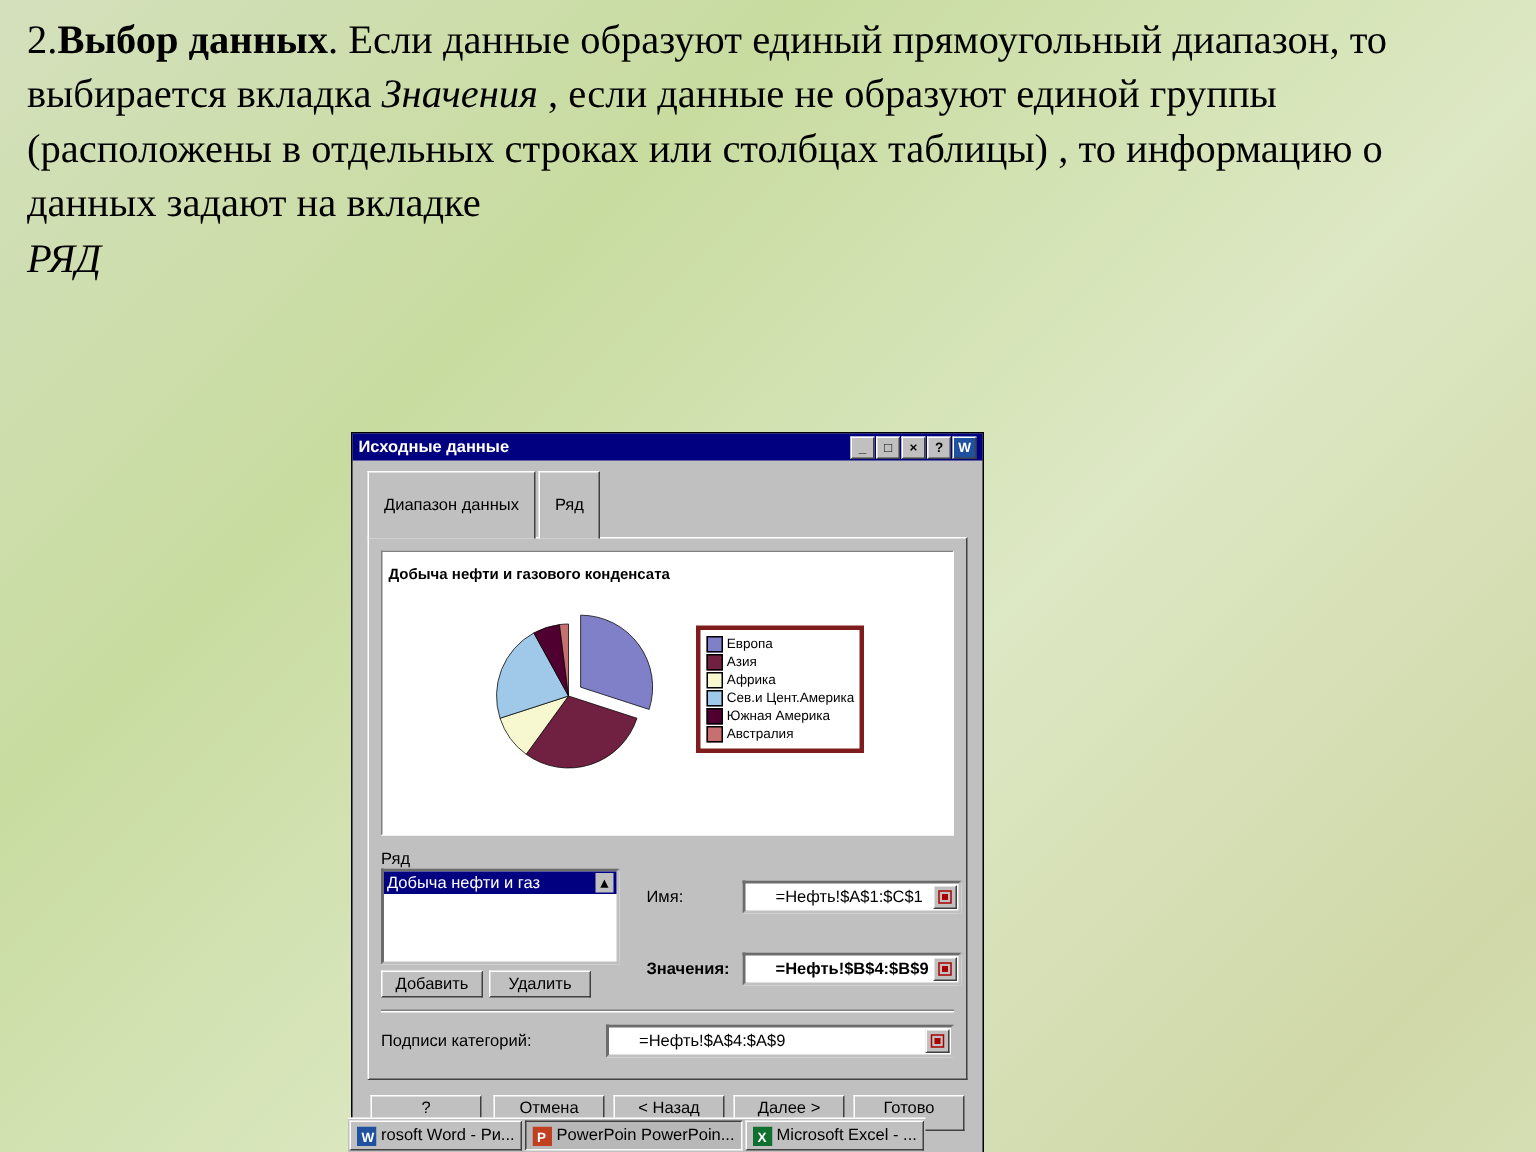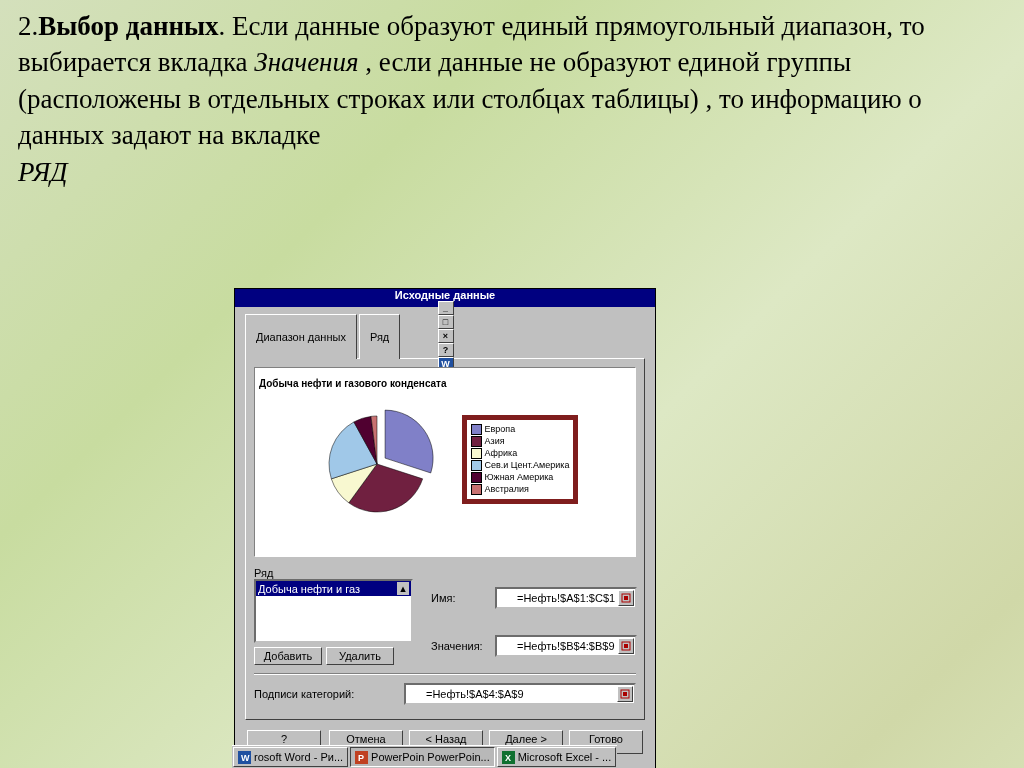--- a/index.html
+++ b/index.html
@@ -33,21 +33,20 @@
   }
   .titlebar {
     background: #000080;
     color: #fff;
     height: 18px;
     display: flex;
     align-items: center;
     padding: 0 4px;
     font-weight: bold;
     font-size: 11px;
-    flex-direction: column;
   }
   .titlebar .spacer { flex: 1; }
   .titlebar .ctl {
     width: 14px; height: 13px; background:#c0c0c0;
     border:1px solid #fff; border-right-color:#404040; border-bottom-color:#404040;
     margin-left:1px; font-size:9px; text-align:center; line-height:12px; color:#000;
   }
   .dialog-body { padding: 6px 10px 10px 10px; }
   .tabs { display:flex; margin-bottom:0; }
   .tab {
@@ -77,21 +76,21 @@
     border:1px solid;
     border-color:#808080 #fff #fff #808080;
     height:180px;
     position:relative;
     padding:4px;
   }
   .chart-title { text-align:left; font-size:10px; font-weight:bold; margin:6px 0 10px; }
   .chart-row { display:flex; align-items:center; justify-content:center; gap:20px; }
   .pie-wrap { width:130px; height:120px; position:relative; }
   .legend {
-    border:5px solid #7f1d1d; background:#fff; padding:3px 4px; font-size:9px;
+    border:3px solid #7f1d1d; background:#fff; padding:3px 4px; font-size:9px;
   }
   .legend-item { display:flex; align-items:center; gap:3px; margin:1px 0; white-space:nowrap;}
   .legend-sw { width:9px; height:9px; border:1px solid #000; }
   .form-section { margin-top:10px; }
   .form-row { display:flex; align-items:center; margin:6px 0; }
   .form-row label { font-size:11px; }
   .listbox {
     width:155px; height:60px; background:#fff;
     border:2px inset #c0c0c0; font-size:11px;
   }
@@ -215,21 +214,21 @@
               <div class="txt-input" style="flex:1">
                 <span>=Нефть!$A$1:$C$1</span>
                 <span class="range-btn">
                   <svg viewBox="0 0 10 10">
                       <rect x="1" y="1" width="8" height="8" fill="none" stroke="#a00" stroke-width="1"></rect>
                       <rect x="3" y="3" width="4" height="4" fill="#a00"></rect>
                     </svg>
                 </span>
               </div>
             </div>
-            <div class="form-row" style="margin-top:26px;">
+            <div class="form-row" style="margin-top:26px;font-weight:bold;">
               <label style="width:64px">Значения:</label>
               <div class="txt-input" style="flex:1">
                 <span>=Нефть!$B$4:$B$9</span>
                 <span class="range-btn">
                   <svg viewBox="0 0 10 10">
                       <rect x="1" y="1" width="8" height="8" fill="none" stroke="#a00" stroke-width="1"></rect>
                       <rect x="3" y="3" width="4" height="4" fill="#a00"></rect>
                     </svg>
                 </span>
               </div>

